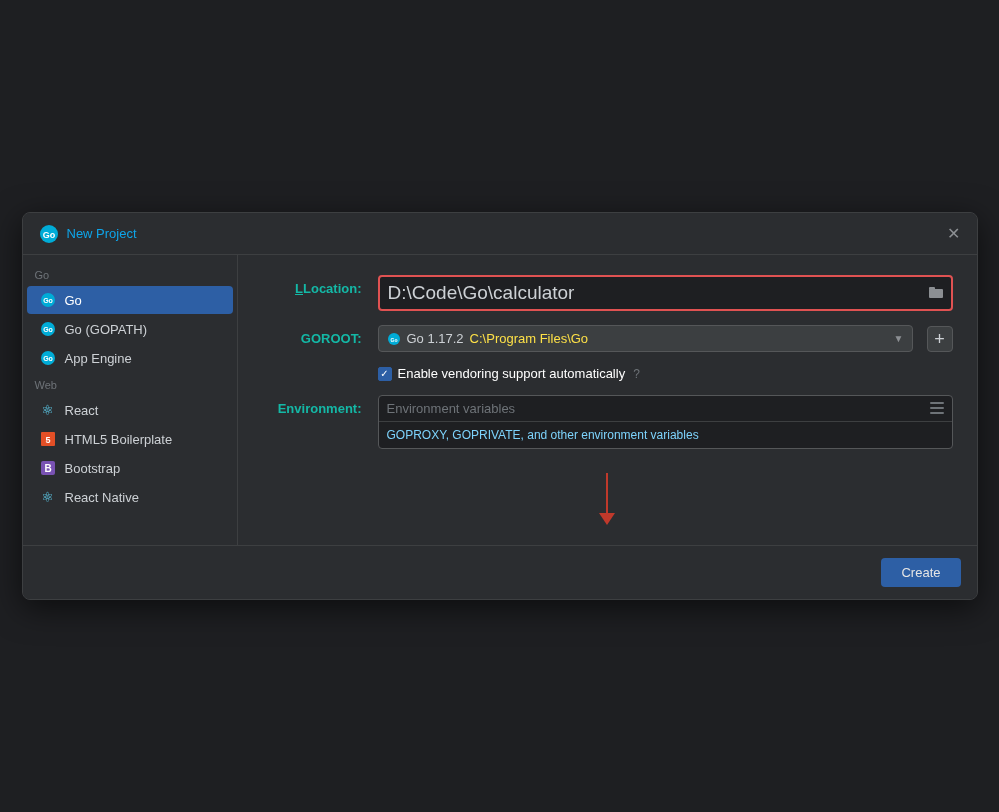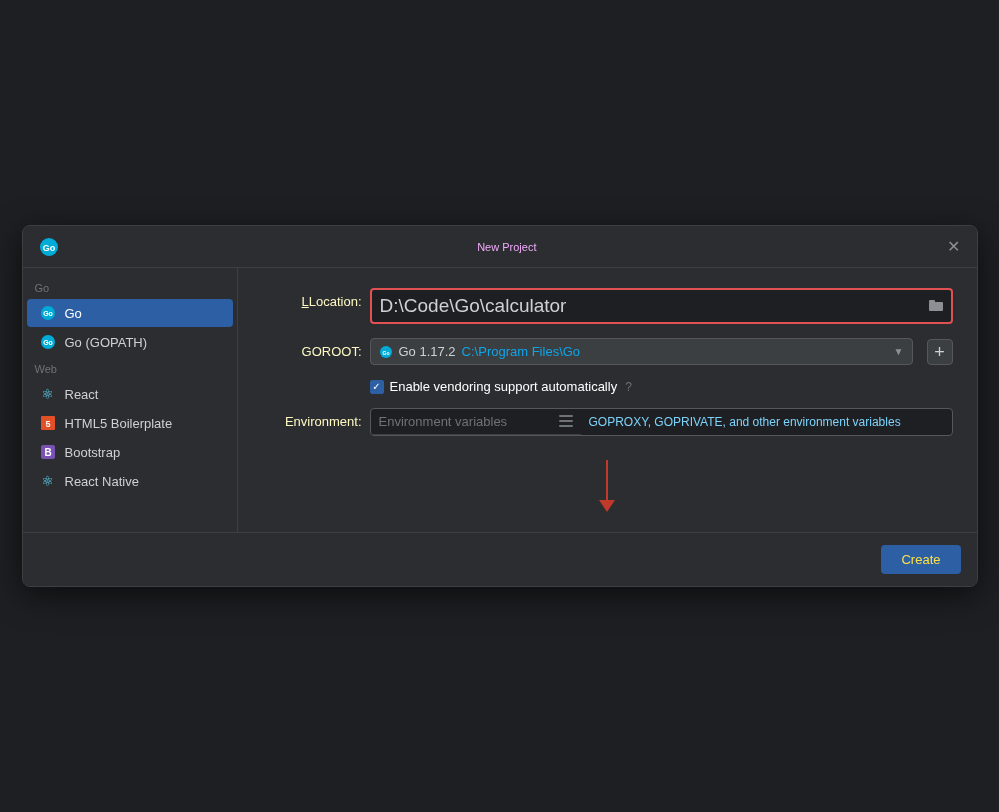--- a/index.html
+++ b/index.html
@@ -33,24 +33,23 @@
       background: #2b2d30;
       border-bottom: 1px solid #3d3f41;
       min-height: 42px;
     }
     .title-bar-logo {
       width: 20px;
       height: 20px;
       margin-right: 8px;
     }
     .title-bar-text {
-      color: #f0abfc;
-      font-size: 11px;
-      flex: 1;
-      text-align: center;
+      color: #0ea5e9;
+      font-size: 13px;
+      flex: 1;
     }
     .title-bar-close {
       color: #8c8f93;
       cursor: pointer;
       font-size: 16px;
       line-height: 1;
     }
 
     
     .dialog-body {
@@ -107,26 +106,27 @@
       overflow: hidden;
     }
 
     .form-row {
       display: flex;
       align-items: flex-start;
       margin-bottom: 14px;
     }
     .form-label {
       width: 100px;
-      color: #fef9c3;
+      color: #14b8a6;
       font-size: 13px;
       padding-top: 6px;
       text-align: right;
-      margin-right: 8px;
+      margin-right: 16px;
       flex-shrink: 0;
+      font-weight: bold;
     }
     .form-control-wrap {
       flex: 1;
       display: flex;
       align-items: center;
     }
 
     
     .location-input-wrap {
       flex: 1;
@@ -230,21 +230,21 @@
       color: #6e7378;
       font-size: 12px;
       cursor: pointer;
       margin-left: 2px;
     }
 
     
     .env-wrap {
       flex: 1;
       display: flex;
-      flex-direction: row;
+      flex-direction: column;
       border: 1px solid #555759;
       border-radius: 4px;
       background: #1e1f22;
     }
     .env-input-row {
       display: flex;
       align-items: center;
       padding: 0 4px 0 8px;
       border-bottom: 1px solid #3d3f41;
     }
@@ -309,21 +309,21 @@
     
     .dialog-footer {
       display: flex;
       justify-content: flex-end;
       padding: 12px 16px;
       border-top: 1px solid #3d3f41;
       background: #2b2d30;
     }
     .btn-create {
       background: #2d5fa5;
-      color: #fde047;
+      color: #e5e5e5;
       border: none;
       border-radius: 4px;
       padding: 7px 20px;
       font-size: 13px;
       cursor: pointer;
     }
     .icon-react { color: #61dafb; }
     .icon-html5 { color: #e34f26; }
     .icon-bootstrap { color: #7952b3; }
 
@@ -367,20 +367,29 @@
       <div class="sidebar-item">
         <span class="item-icon">
           <svg width="16" height="16" viewBox="0 0 16 16">
             <circle cx="8" cy="8" r="7" fill="#00acd7"></circle>
             <text x="8" y="11" text-anchor="middle" fill="white" font-size="7" font-weight="bold">Go</text>
           </svg>
         </span>
         <span>Go (GOPATH)</span>
       </div>
 
+      <div class="sidebar-item">
+        <span class="item-icon">
+          <svg width="16" height="16" viewBox="0 0 16 16">
+            <circle cx="8" cy="8" r="7" fill="#00acd7"></circle>
+            <text x="8" y="11" text-anchor="middle" fill="white" font-size="7" font-weight="bold">Go</text>
+          </svg>
+        </span>
+        <span>App Engine</span>
+      </div>
 
       <div class="sidebar-group-label">Web</div>
 
       <div class="sidebar-item">
         <span class="item-icon icon-react">
           ⚛
         </span>
         <span>React</span>
       </div>
 
@@ -437,21 +446,21 @@
         </div>
         <div class="form-control-wrap">
           <div class="goroot-wrap">
             <div class="goroot-select">
               <div class="goroot-select-text">
                 <svg width="14" height="14" viewBox="0 0 14 14">
                   <circle cx="7" cy="7" r="6" fill="#00acd7"></circle>
                   <text x="7" y="10" text-anchor="middle" fill="white" font-size="5" font-weight="bold">Go</text>
                 </svg>
                 <span>Go 1.17.2</span>
-                <span style="color:#0ea5e9;">C:\Program Files\Go</span>
+                <span style="color:#fde047;">C:\Program Files\Go</span>
               </div>
               <span class="goroot-select-icon">▼</span>
             </div>
             <div class="goroot-add-btn">+</div>
           </div>
         </div>
       </div>
 
       <div class="form-row">
         <div class="form-label"></div>

